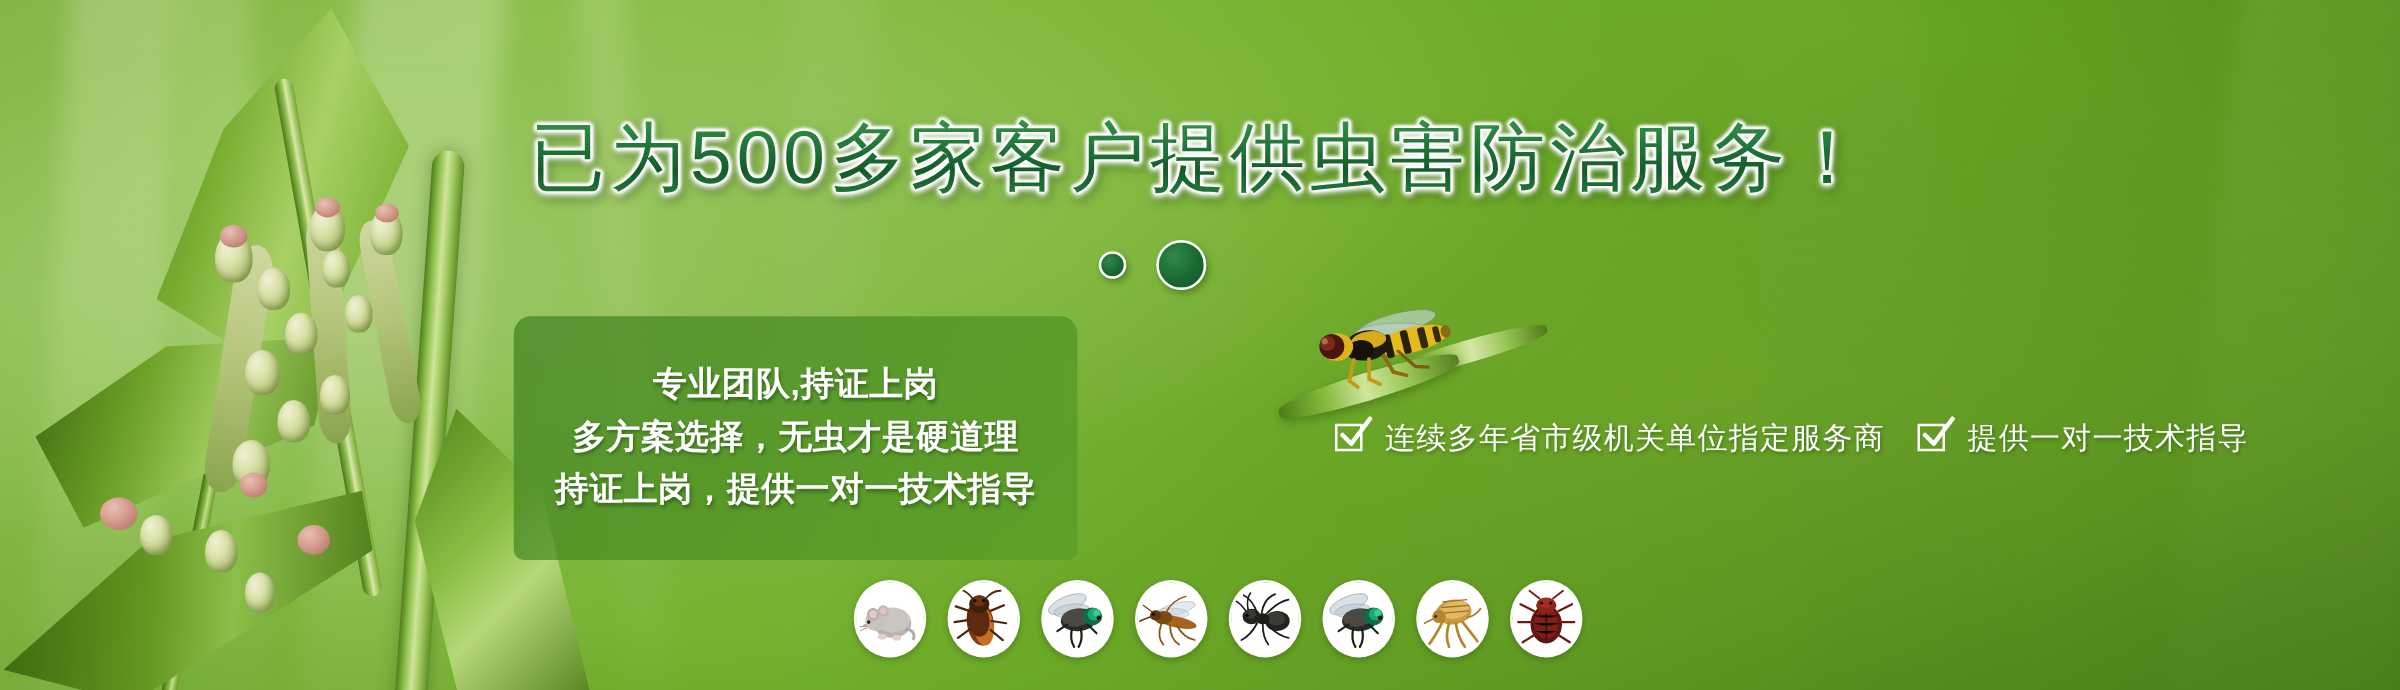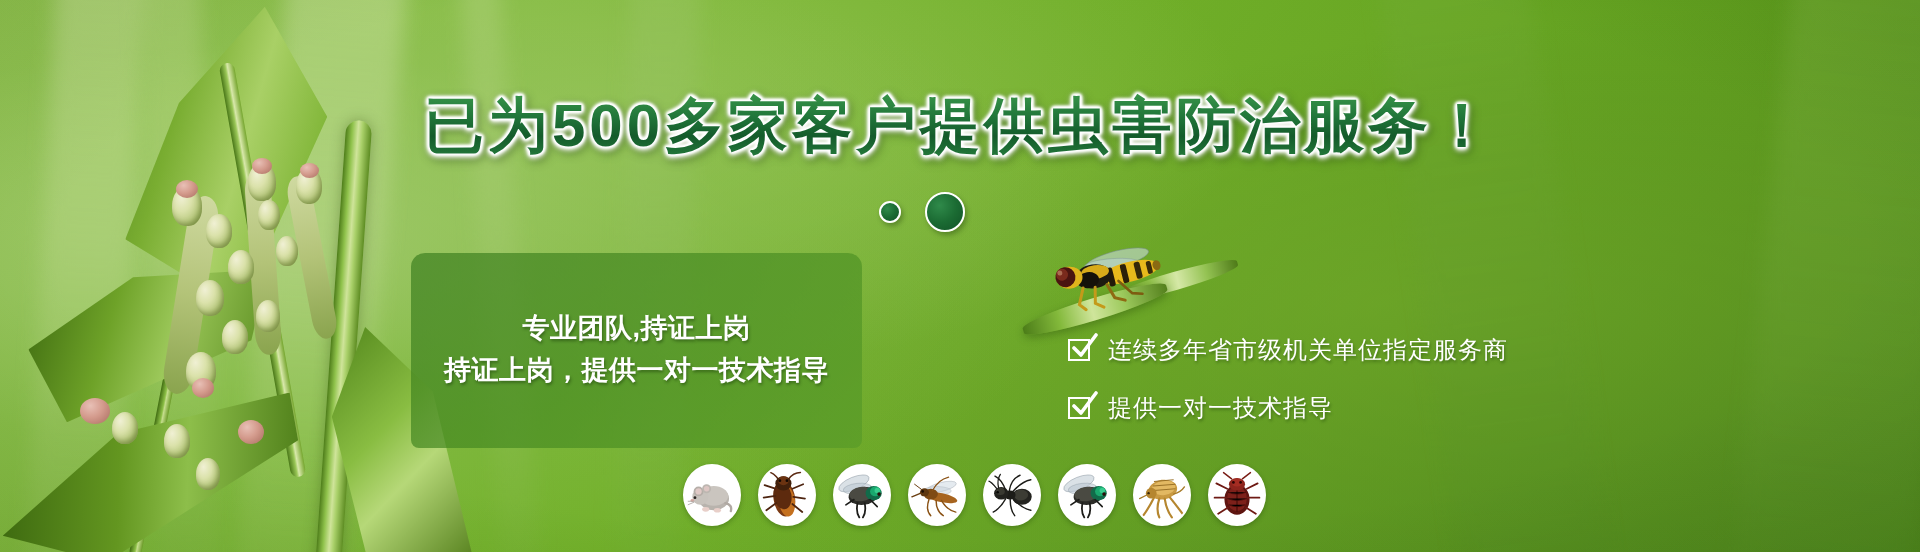--- a/index.html
+++ b/index.html
@@ -135,21 +135,21 @@
     transform:rotate(-16deg);
   }
   .hoverfly { position:absolute; left:1048px; top:248px; width:125px; height:60px; transform:rotate(-8deg); }
 
   
   .headline {
     position:absolute;
     left:0; right:0; top:86px;
     text-align:center;
     font-family:"Liberation Sans","DejaVu Sans",sans-serif;
-    font-weight:bold;
+    font-weight:normal;
     font-size:60px;
     letter-spacing:4px;
     color:#1a6b33;
     background:linear-gradient(180deg,#3f9e4e 0%,#21763a 38%,#145b2b 62%,#2b8742 100%);
     -webkit-background-clip:text;
     background-clip:text;
     -webkit-text-fill-color:transparent;
     filter:
       drop-shadow(0 0 1px #ffffff)
       drop-shadow(1px 0 1px #ffffff)
@@ -198,21 +198,21 @@
     text-shadow:1px 2px 3px rgba(15,45,5,0.45);
   }
   .panel-line.l1 { font-size:27px; letter-spacing:0.5px; }
   .panel-line.l2 { font-size:27px; letter-spacing:0.5px; }
   .panel-line.l3 { font-size:27px; letter-spacing:0.5px; }
 
   
   .checklist {
     position:absolute;
     left:1068px; top:334px;
-    display:flex; flex-direction:column;
+    display:flex; 
     gap:26px;
     justify-content:center;
   }
   .check-row {
     display:flex; align-items:center; gap:14px;
   }
   .check-box {
     width:26px; height:26px;
     position:relative;
     flex:0 0 auto;
@@ -340,20 +340,21 @@
     <div class="headline" style="top:0;">已为500多家客户提供虫害防治服务！</div>
   </div>
 
   <div class="dots">
     <span class="dot small"></span>
     <span class="dot big"></span>
   </div>
 
   <div class="panel">
     <div class="panel-line l1">专业团队,持证上岗</div>
+    <div class="panel-line l2">多方案选择，无虫才是硬道理</div>
     <div class="panel-line l3">持证上岗，提供一对一技术指导</div>
   </div>
 
   <div class="checklist">
     <div class="check-row">
       <span class="check-box">
         <span class="bx"></span>
         <svg class="tick" viewBox="0 0 28 28">
             <path d="M4 15 L11 22 L26 2" stroke="#ffffff" stroke-width="3.6" fill="none" stroke-linecap="round" stroke-linejoin="round"></path>
           </svg>

